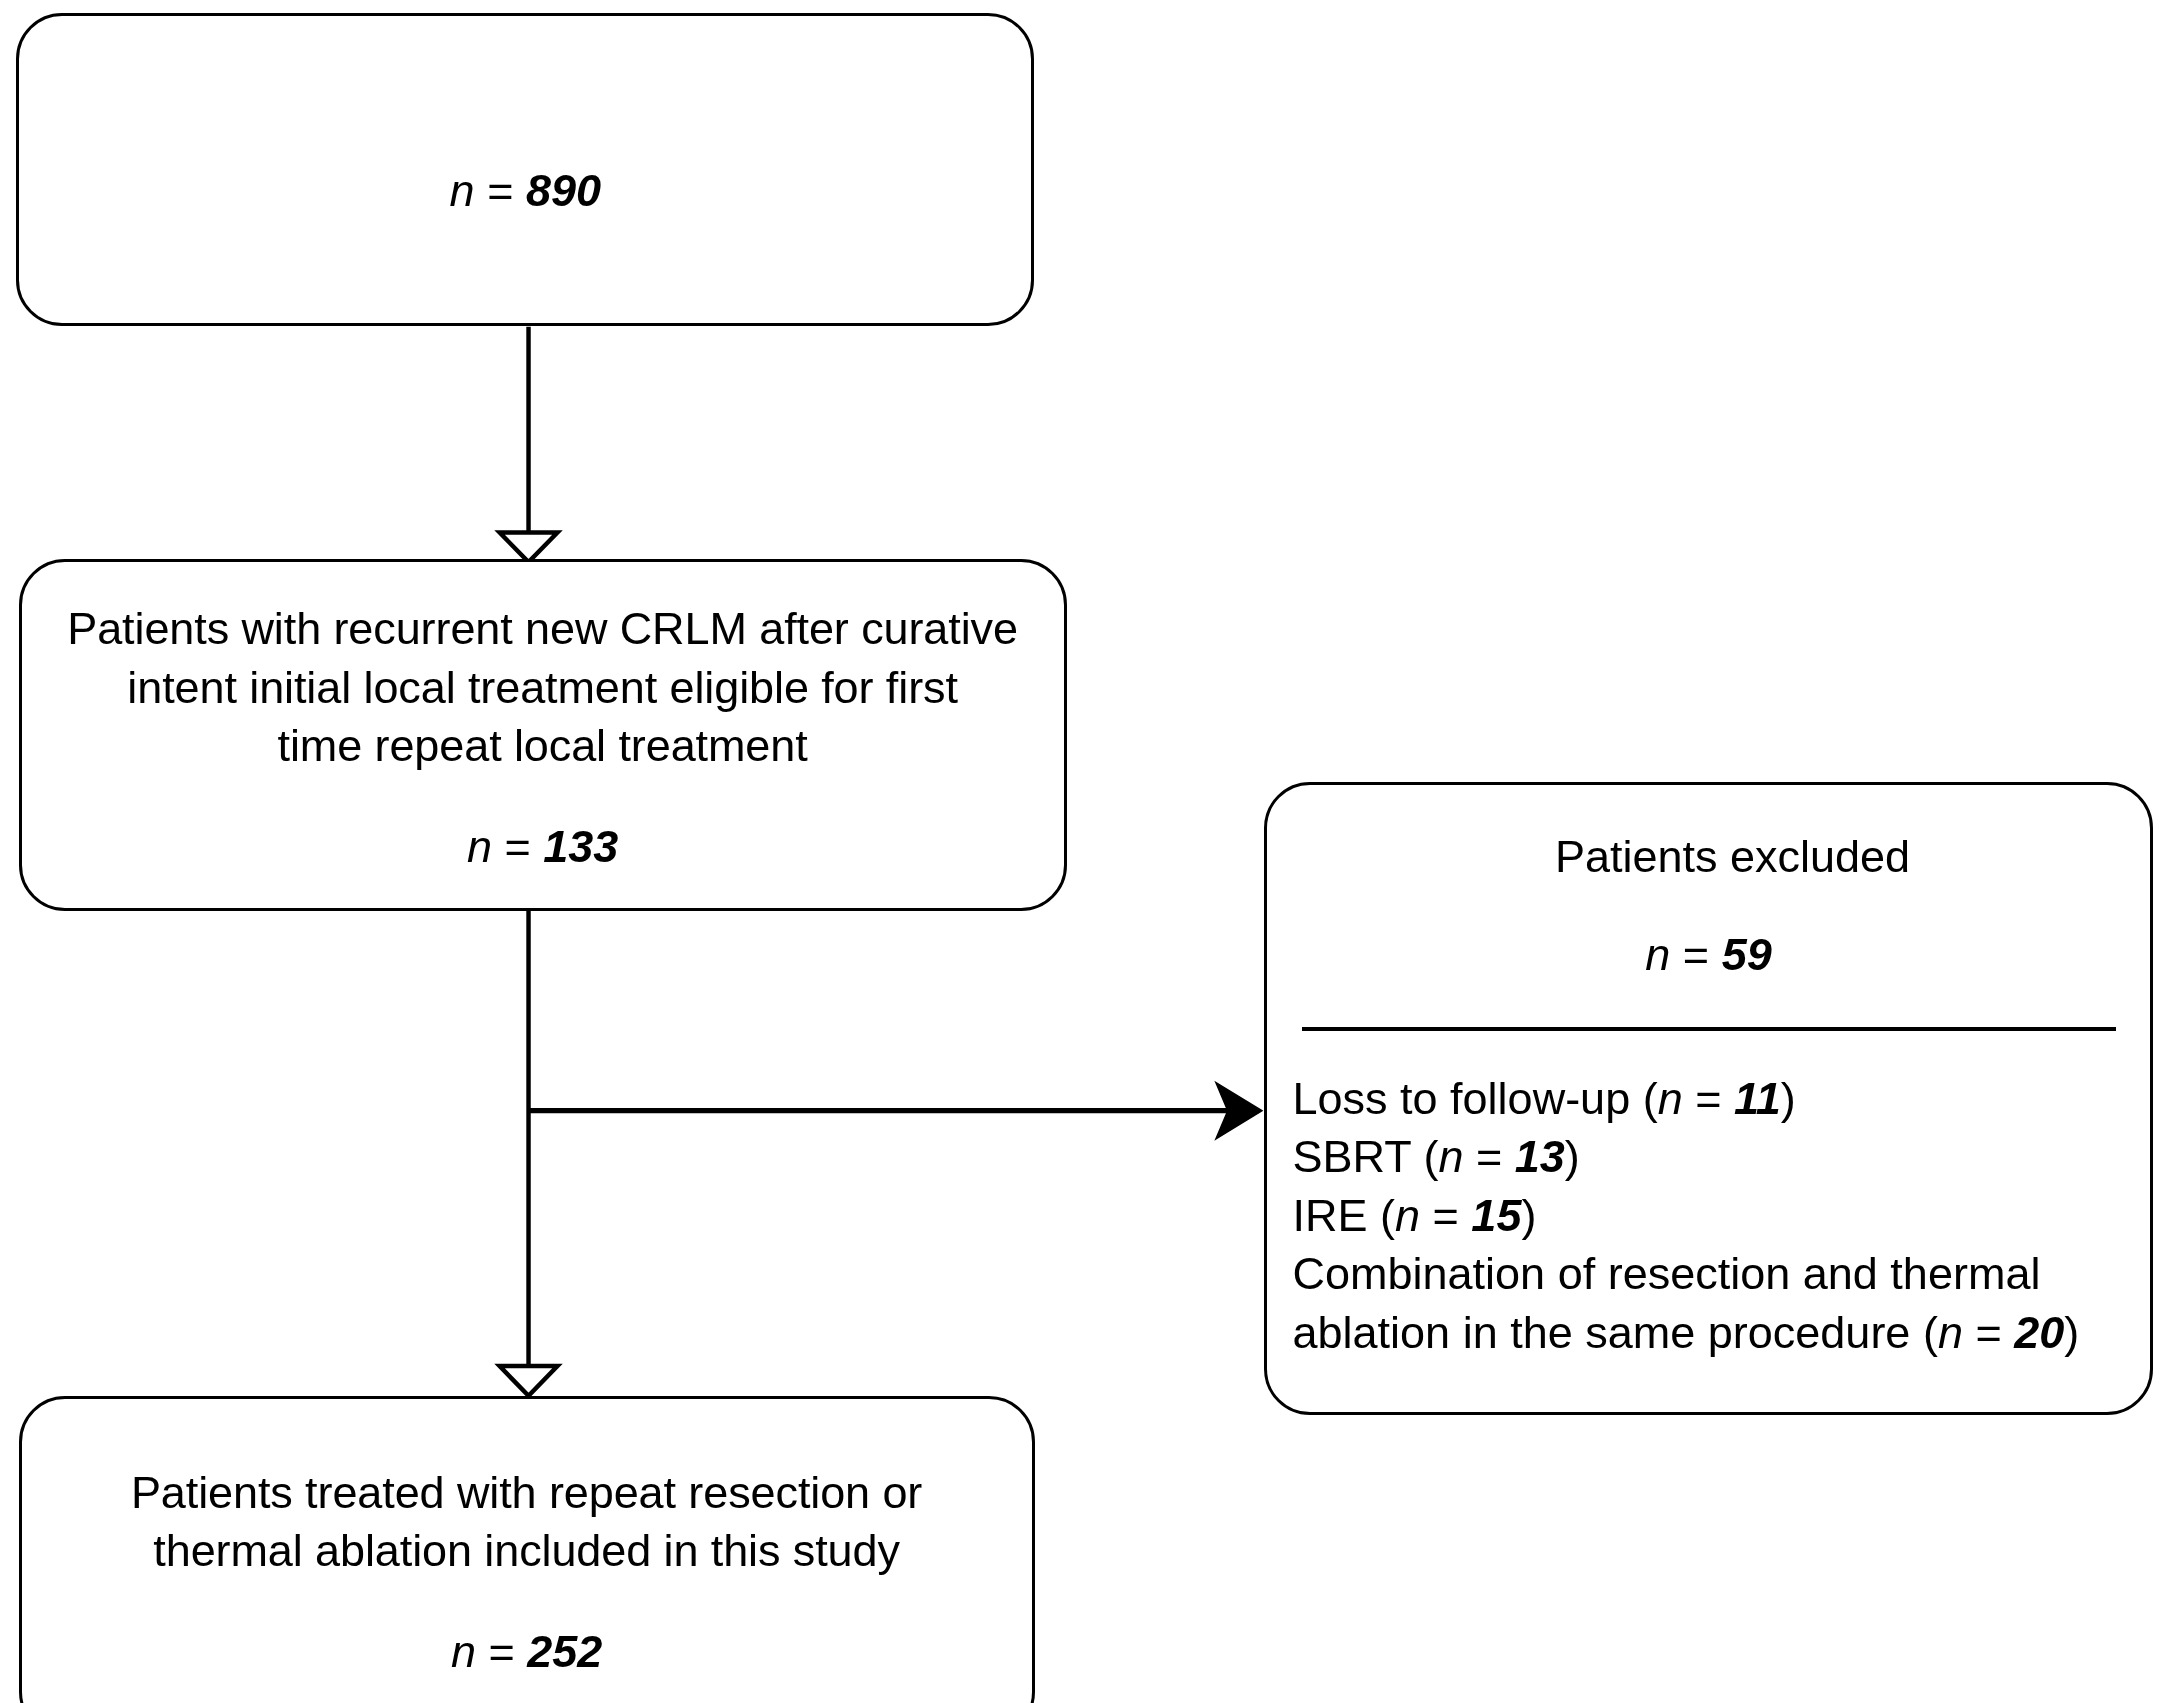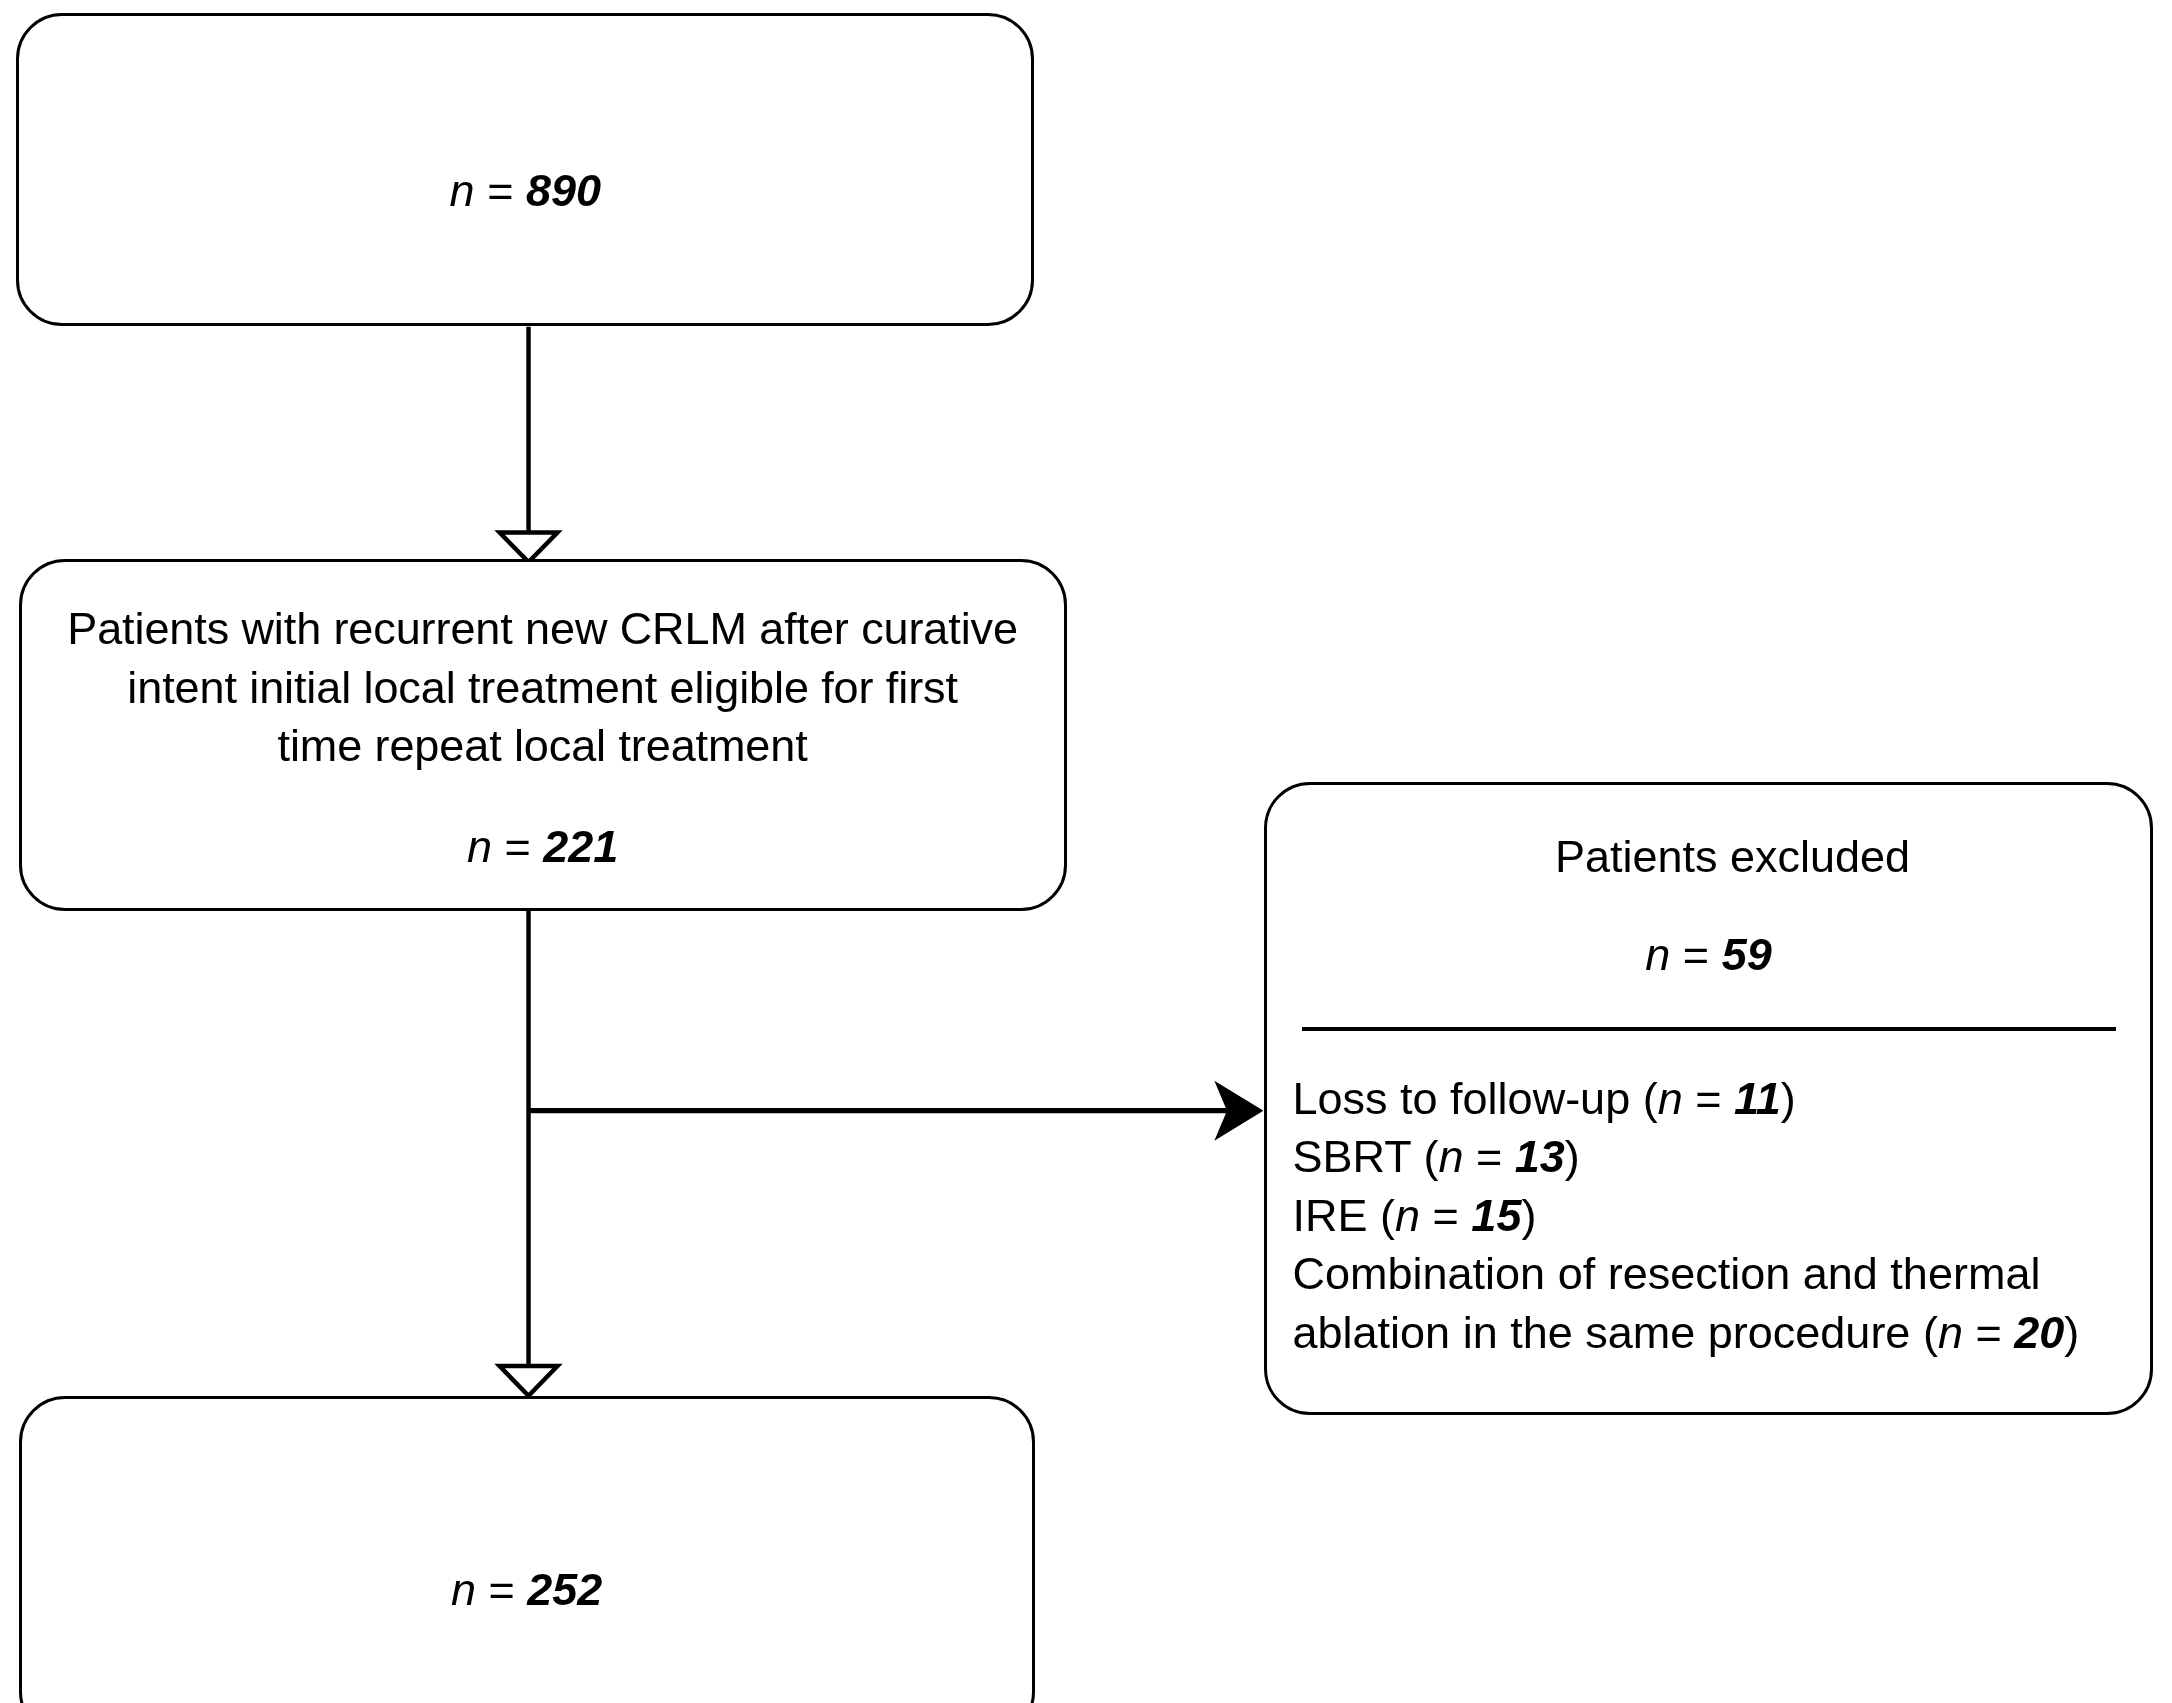--- a/index.html
+++ b/index.html
@@ -103,25 +103,27 @@
     <div class="count-line" style="margin-top:43px;">
       <span class="nvar">n</span><span>&nbsp;</span><span>=</span><span>&nbsp;</span><span class="nval">890</span>
     </div>
   </div>
 
   <div class="flow-box" style="left:18.6px; top:559px; width:1048px; height:352px; padding: 0 22px;">
     <div class="box-text" style="margin-top:3px;">Patients with recurrent new CRLM after curative
 intent initial local treatment eligible for first
 time repeat local treatment</div>
     <div class="count-line" style="margin-top:45px;">
-      <span class="nvar">n</span><span>&nbsp;</span><span>=</span><span>&nbsp;</span><span class="nval">221</span>
+      <span class="nvar">n</span><span>&nbsp;</span><span>=</span><span>&nbsp;</span><span class="nval">133</span>
     </div>
   </div>
 
   <div class="flow-box" style="left:18.6px; top:1396px; width:1016px; height:342px; padding: 0 30px;">
+    <div class="box-text" style="margin-top:7.4px;">Patients treated with repeat resection or
+thermal ablation included in this study</div>
     <div class="count-line" style="margin-top:45px;">
       <span class="nvar">n</span><span>&nbsp;</span><span>=</span><span>&nbsp;</span><span class="nval">252</span>
     </div>
   </div>
 
   <div class="flow-box" style="left:1264px; top:782px; width:889px; height:633px; padding: 0 19.3px; justify-content:flex-start;">
 
     <div class="excl-title" style="margin-top:46px;margin-left:48px;">Patients excluded</div>
 
     <div class="count-line" style="margin-top:46px;">

